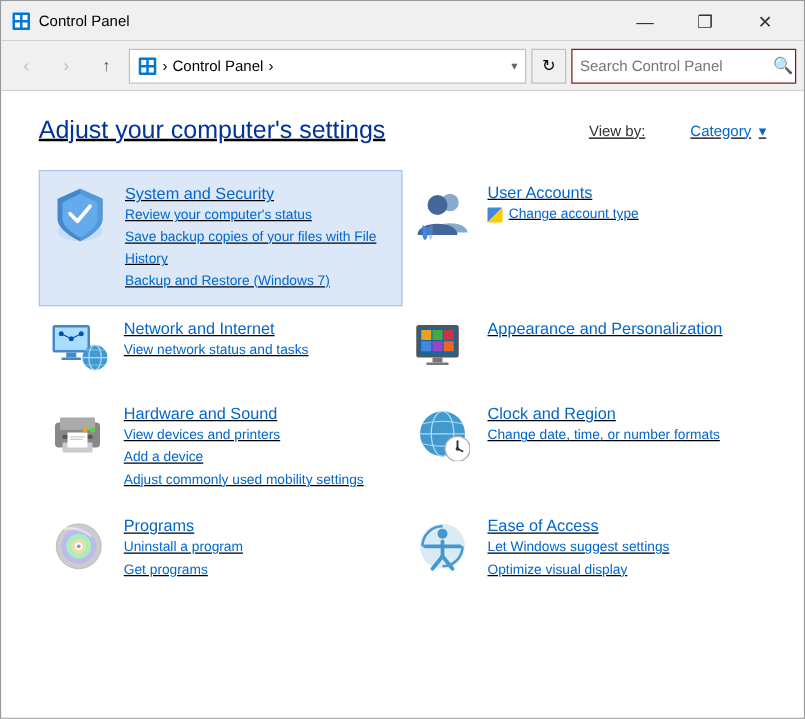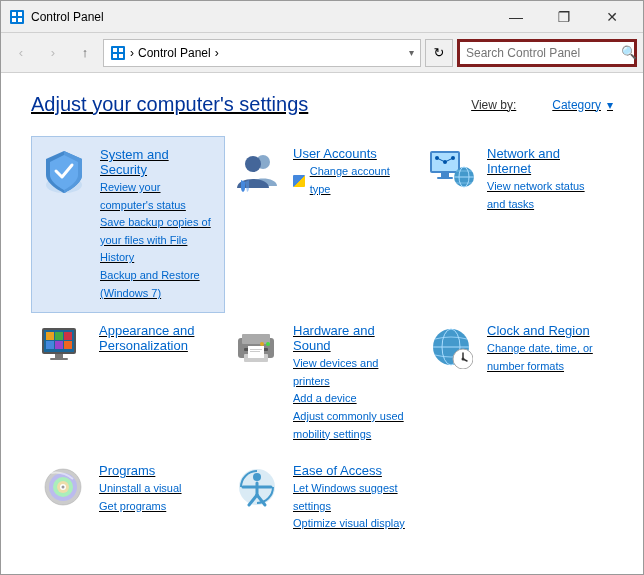--- a/index.html
+++ b/index.html
@@ -111,21 +111,21 @@
       background: #f0f0f0;
       cursor: pointer;
       display: flex;
       align-items: center;
       justify-content: center;
       font-size: 13px;
     }
     .search-box {
       width: 180px;
       height: 28px;
-      border: 3px solid #7f1d1d;
+      border: 1px solid #7f1d1d;
       display: flex;
       align-items: center;
       padding: 0 6px;
       background: #fff;
     }
     .search-input {
       border: none;
       outline: none;
       font-size: 12px;
       color: #aaa;
@@ -169,21 +169,21 @@
       cursor: pointer;
       display: flex;
       align-items: center;
       gap: 6px;
       margin-left: 32px;
     }
 
     
     .categories-grid {
       display: grid;
-      grid-template-columns: 1fr 1fr 1fr;
+      grid-template-columns: 1fr 1fr;
       gap: 0;
     }
     .category-item {
       display: flex;
       align-items: flex-start;
       padding: 10px 8px;
       gap: 12px;
       cursor: pointer;
     }
     .category-item.highlighted {
@@ -442,21 +442,21 @@
           <circle cx="22" cy="22" r="10" fill="#aaeebb"></circle>
           <circle cx="22" cy="22" r="6" fill="#eeddaa"></circle>
           <circle cx="22" cy="22" r="3" fill="white"></circle>
           <circle cx="22" cy="22" r="1.5" fill="#999"></circle>
 
           <path d="M10 8 Q22 6 32 14" stroke="white" stroke-width="2" fill="none" opacity="0.5"></path>
         </svg>
       </div>
       <div class="category-content">
         <div class="category-title">Programs</div>
-        <span class="category-link">Uninstall a visual</span>
+        <span class="category-link">Uninstall a program</span>
         <span class="category-link">Get programs</span>
       </div>
     </div>
 
     <div class="category-item">
       <div class="category-icon">
         <svg width="44" height="44" viewBox="0 0 44 44">
 
           <circle cx="22" cy="22" r="18" fill="#4499cc" opacity="0.2"></circle>
 

